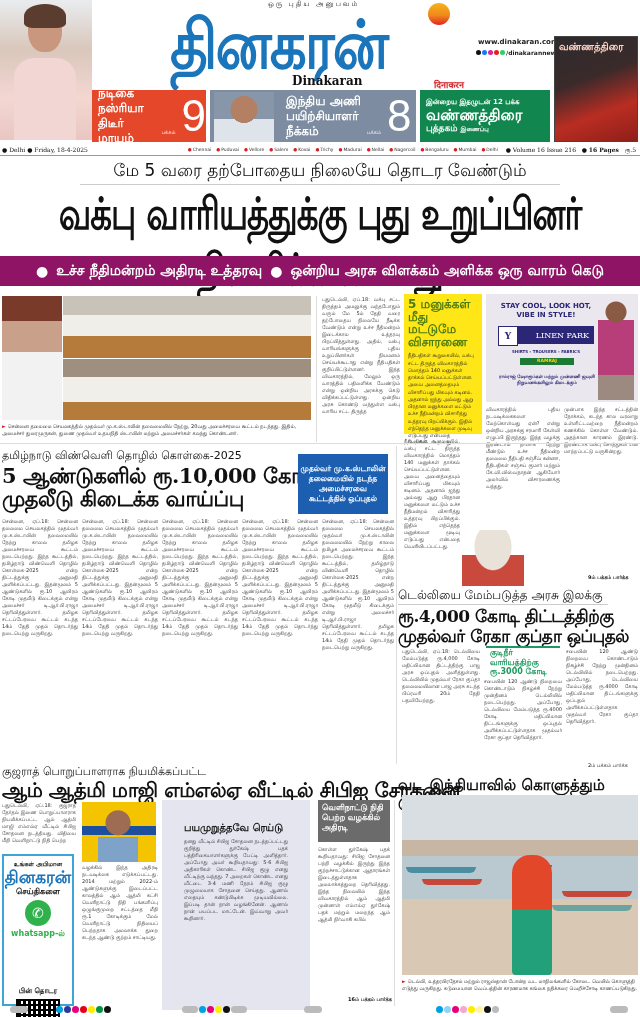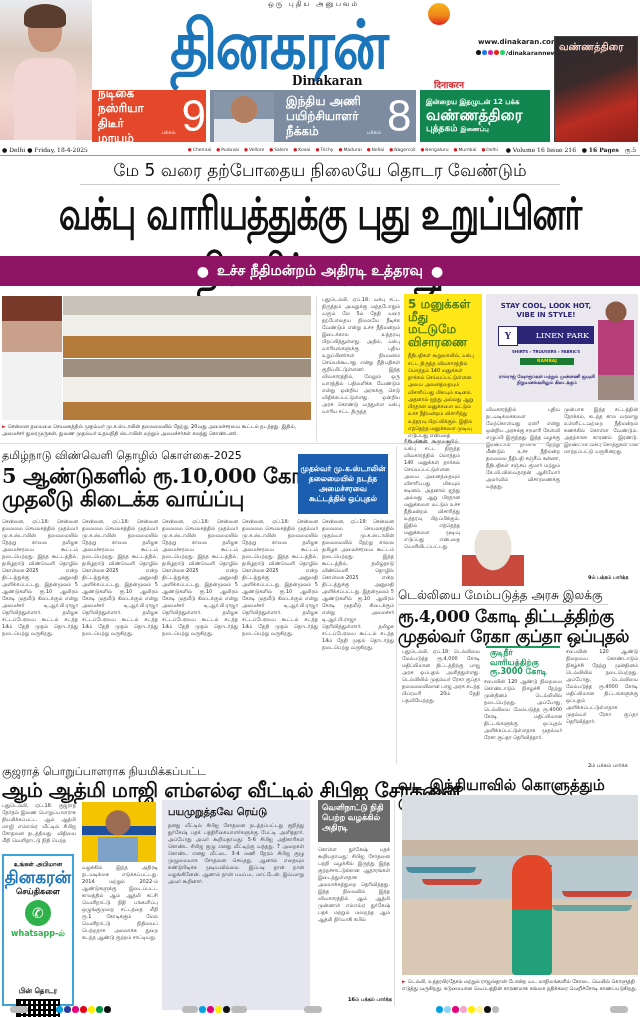--- a/index.html
+++ b/index.html
@@ -85,21 +85,21 @@
   .wa-1 { font-size: 6px; font-weight: bold; }
   .wa-logo { font-family: "DejaVu Serif", serif; font-size: 17px; font-weight: bold; color: #1b75bb; line-height: 1.1; }
   .wa-2 { font-size: 8px; font-weight: bold; }
   .wa-icon { width: 26px; height: 26px; border-radius: 50%; background: #2fb24b; color: #fff; margin: 3px auto; display: flex; align-items: center; justify-content: center; font-size: 14px; }
   .wa-3 { font-size: 8px; font-weight: bold; color: #2fb24b; }
   .wa-4 { font-size: 7px; font-weight: bold; margin-top: 48px; }
   .qr { width: 44px; height: 44px; margin: 3px auto 0; background:
     repeating-linear-gradient(90deg,#000 0 3px,#fff 3px 5px), repeating-linear-gradient(0deg,#000 0 2px,#fff 2px 5px); background-blend-mode: multiply; border: 2px solid #000; }
   .aap-photo { left: 82px; top: 802px; width: 74px; height: 60px; background: linear-gradient(180deg,#f5c400 0 40%,#1c4f9e 40% 55%,#f5c400 55% 100%); }
   .aap-face { left: 98px; top: 806px; width: 40px; height: 56px; background: radial-gradient(circle at 50% 30%,#9e6c52 0 12px,transparent 13px), linear-gradient(180deg,transparent 0 55%,#7fa3c8 55% 100%); }
-  .raid-box { left: 162px; top: 800px; width: 148px; height: 210px; background: #e4e5ee; padding: 6px; }
+  .raid-box { left: 162px; top: 800px; width: 148px; height: 210px; background: #e4e5ee; padding: 22px; }
   .raid-box .t { font-size: 10px; font-weight: bold; margin-bottom: 3px; }
   .grey-box { left: 318px; top: 800px; width: 72px; height: 42px; background: #6b6b6b; color: #fff; font-size: 8px; font-weight: bold; line-height: 1.25; padding: 3px 4px; }
 
   .heat-headline { left: 398px; top: 776px; font-family: "DejaVu Serif", serif; font-weight: bold; font-size: 15px; }
   .heat-photo { left: 402px; top: 795px; width: 236px; height: 180px; background: linear-gradient(180deg,#d9dee3 0 25%,#c7b6a3 25% 34%,#b9c9cf 34% 58%,#d8c8b4 58% 100%); overflow: hidden; }
   .boat { position: absolute; height: 6px; border-radius: 0 0 6px 6px; }
   .woman { position: absolute; left: 110px; top: 60px; width: 40px; height: 120px; border-radius: 18px 18px 4px 4px; background: linear-gradient(180deg,#e2472a 0 45%,#22a07a 45% 100%); }
   .heat-caption { left: 402px; top: 978px; width: 236px; font-size: 5px; line-height: 1.4; color: #222; }
   .heat-caption::before { content: "►"; color: #d41f26; margin-right: 2px; }
 
@@ -179,20 +179,21 @@
   <span class="vol">● <span>Volume 16 Issue 216</span> &nbsp; ● <b>16 Pages</b> &nbsp; <span>ரூ.5</span></span>
 </div>
 
 <div class="abs kicker">மே 5 வரை தற்போதைய நிலையே தொடர வேண்டும்</div>
 <div class="abs hl-rule"></div>
 <div class="abs headline">வக்பு வாரியத்துக்கு புது உறுப்பினர் நியமிக்க கூடாது</div>
 <div class="abs purple-bar">
   <span>●</span>
     <span>உச்ச நீதிமன்றம் அதிரடி உத்தரவு</span>
   <span>●</span>
+    <span>ஒன்றிய அரசு விளக்கம் அளிக்க ஒரு வாரம் கெடு</span>
 </div>
 
 <div class="abs photo-cm"></div>
 <div class="abs photo-meet1"></div>
 <div class="abs photo-meet2"></div>
 <div class="abs caption">சென்னை தலைமை செயலகத்தில் முதல்வர் மு.க.ஸ்டாலின் தலைமையில் நேற்று, 20வது அமைச்சரவை கூட்டம் நடந்தது. இதில், அமைச்சர் துரைமுருகன், துணை முதல்வர் உதயநிதி ஸ்டாலின் மற்றும் அமைச்சர்கள் கலந்து கொண்டனர்.</div>
 
 <div class="abs col-text" style="left:322px;top:296px;width:78px;height:140px;">புதுடெல்லி, ஏப்.18: வக்பு சட்ட திருத்தம் அமலுக்கு வந்தபோதும் வரும் மே 5ம் தேதி வரை தற்போதைய நிலையே நீடிக்க வேண்டும் என்று உச்ச நீதிமன்றம் இடைக்கால உத்தரவு பிறப்பித்துள்ளது. அதில், வக்பு வாரியங்களுக்கு புதிய உறுப்பினர்கள் நியமனம் செய்யக்கூடாது என்று நீதிபதிகள் குறிப்பிட்டுள்ளனர். இந்த விவகாரத்தில், மேலும் ஒரு வாரத்தில் பதிலளிக்க வேண்டும் என்று ஒன்றிய அரசுக்கு கெடு விதிக்கப்பட்டுள்ளது. ஒன்றிய அரசு கொண்டு வந்துள்ள வக்பு வாரிய சட்ட திருத்த</div>
 <div class="abs yellow-box">
   <div class="t">5 மனுக்கள் மீது மட்டுமே விசாரணை</div>

